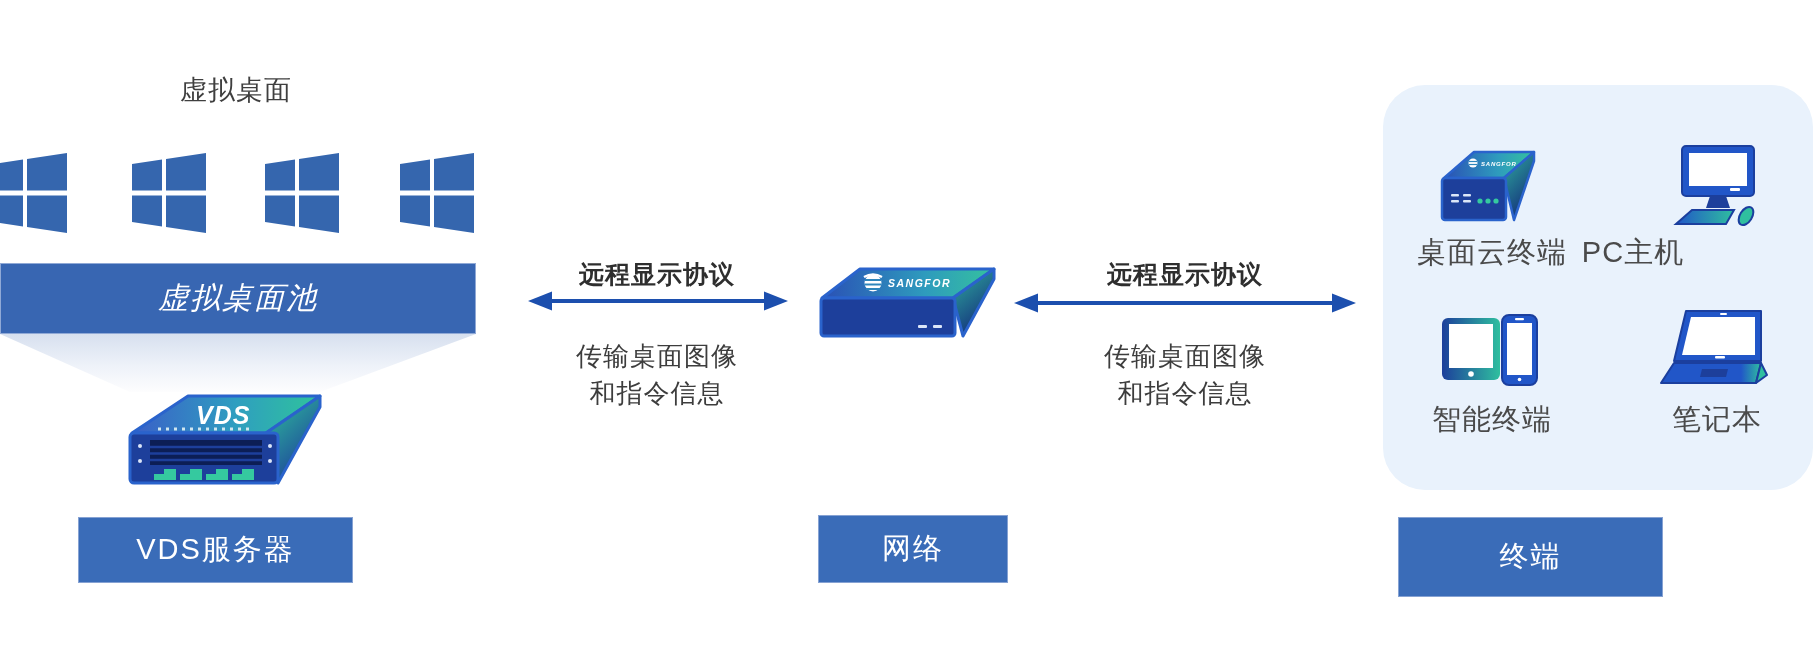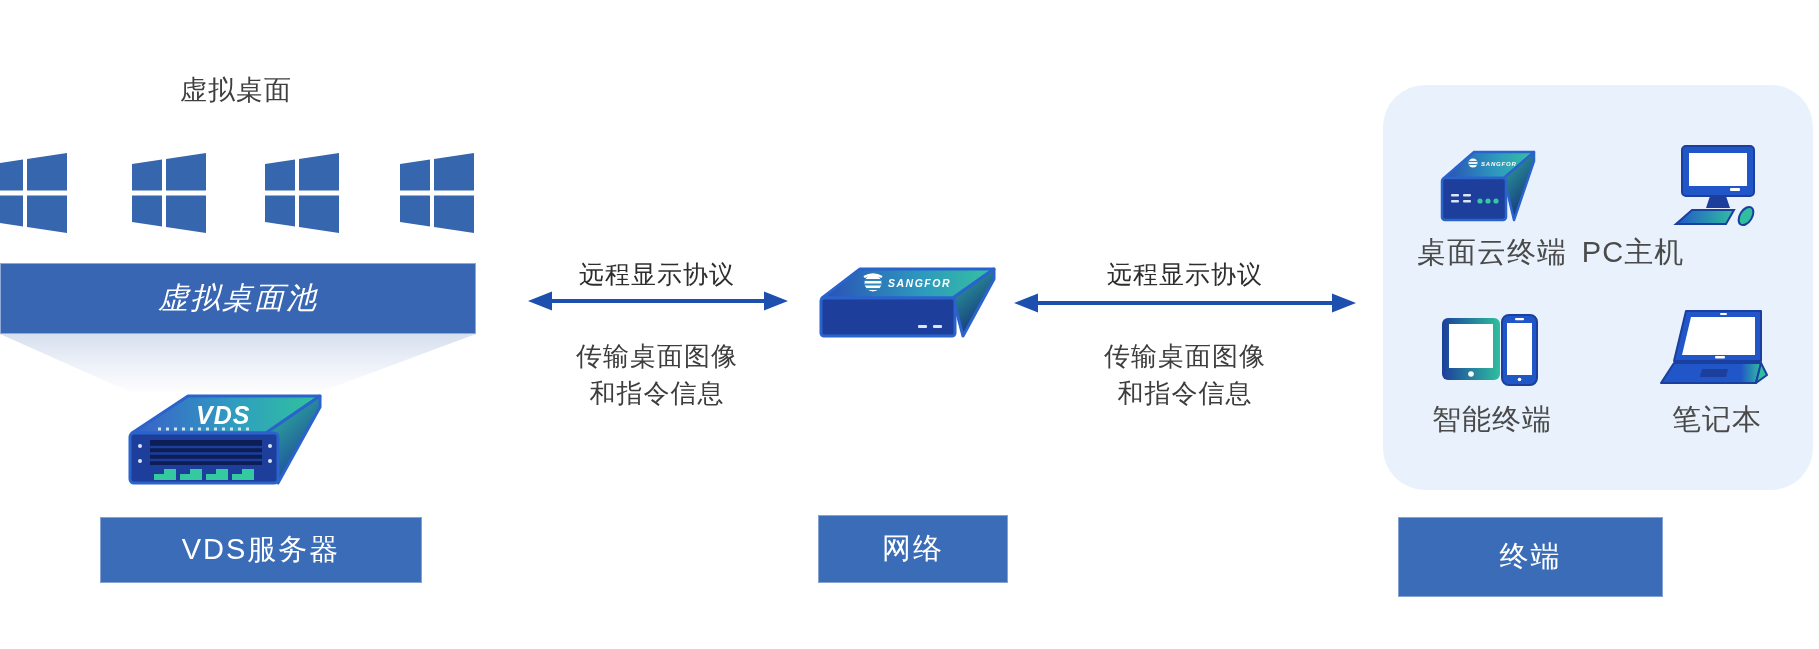--- a/index.html
+++ b/index.html
@@ -20,21 +20,21 @@
   .funnel{
     left:0;top:334px;width:476px;height:58px;
     background:linear-gradient(180deg,#d7e0ef 0%,#eef2f9 55%,#fdfdfe 100%);
     clip-path:polygon(0 0,100% 0,67.2% 100%,27.3% 100%);
   }
   .box-label{
     background:#3a6cb8;color:#ffffff;display:flex;align-items:center;justify-content:center;
     font-size:29px;letter-spacing:2px;border:1px solid #86a2d3;box-sizing:border-box;
   }
   .proto-text{
-    font-size:25px;color:#2e2e2e;text-align:center;letter-spacing:1px;font-weight:400;
+    font-size:25px;color:#2e2e2e;text-align:center;letter-spacing:1px;font-weight:700;
   }
   .desc-text{
     font-size:26px;color:#3d3d3d;text-align:center;line-height:37px;letter-spacing:1px;font-weight:500;
   }
   .panel{
     left:1383px;top:85px;width:430px;height:405px;border-radius:42px;background:#e9f2fc;
   }
   .dev-label{
     font-size:29px;color:#4a4a4a;text-align:center;letter-spacing:1px;
   }
@@ -112,21 +112,21 @@
     <g fill="#35c99f">
       <path transform="translate(30,82)" d="M0,11 V5 h10 V0 h12 V11 Z"></path>
       <path transform="translate(56,82)" d="M0,11 V5 h10 V0 h12 V11 Z"></path>
       <path transform="translate(82,82)" d="M0,11 V5 h10 V0 h12 V11 Z"></path>
       <path transform="translate(108,82)" d="M0,11 V5 h10 V0 h12 V11 Z"></path>
     </g>
     <line x1="34" y1="42" x2="126" y2="42" stroke="#cfe6ef" stroke-width="3" stroke-dasharray="3 5"></line>
     <text x="72" y="37" fill="#ffffff" font-size="25" font-weight="bold" font-style="italic" font-family="Liberation Sans, sans-serif" letter-spacing="1">VDS</text>
   </svg>
 
-  <div class="abs box-label" style="left:78px;top:517px;width:322px;height:66px;margin-left:22px;">
+  <div class="abs box-label" style="left:78px;top:517px;width:275px;height:66px;">
     <span>VDS服务器</span>
   </div>
 
   <div class="abs proto-text" style="left:537px;top:258px;width:240px;">远程显示协议</div>
   <svg class="abs" style="left:527px;top:287px;width:262px;height:28px" viewBox="0 0 262 28">
     <line x1="20" y1="14" x2="242" y2="14" stroke="#1c4fae" stroke-width="4"></line>
     <polygon points="1,14 25,4.5 25,23.5" fill="#1c4fae"></polygon>
     <polygon points="261,14 237,4.5 237,23.5" fill="#1c4fae"></polygon>
   </svg>
   <div class="abs desc-text" style="left:527px;top:338px;width:260px;">

